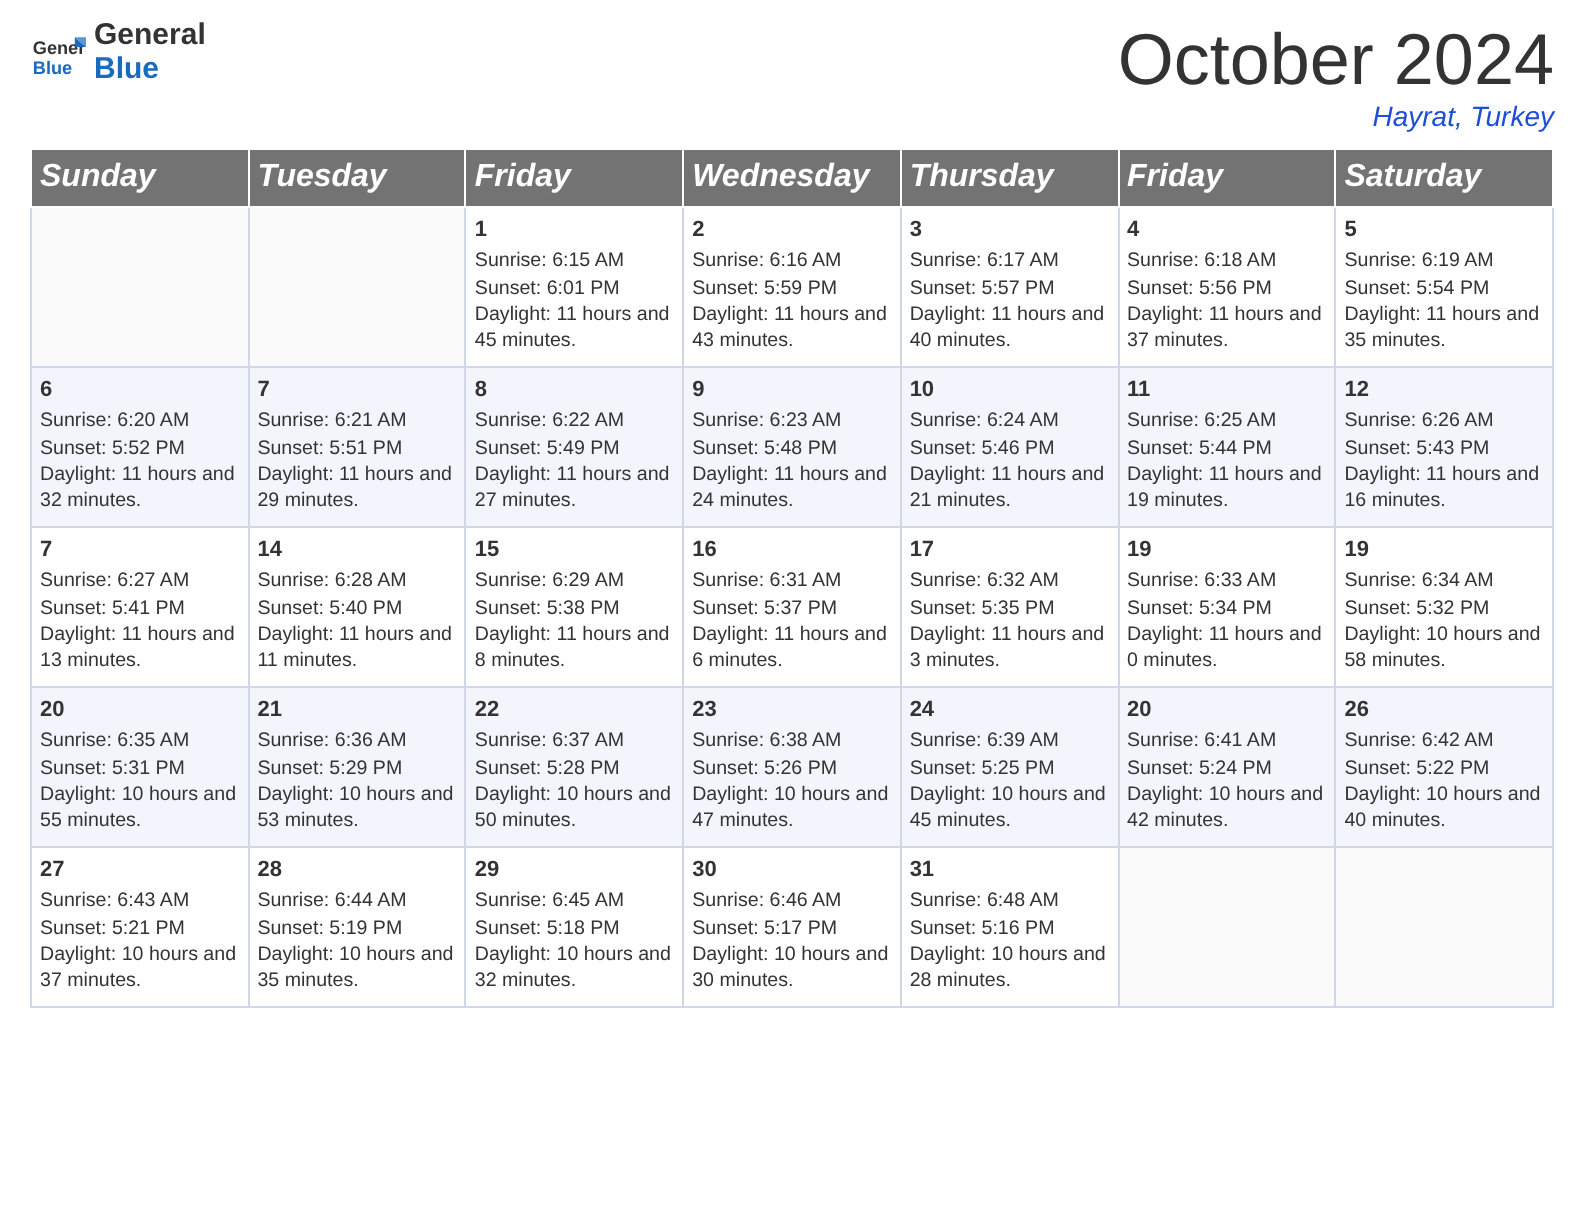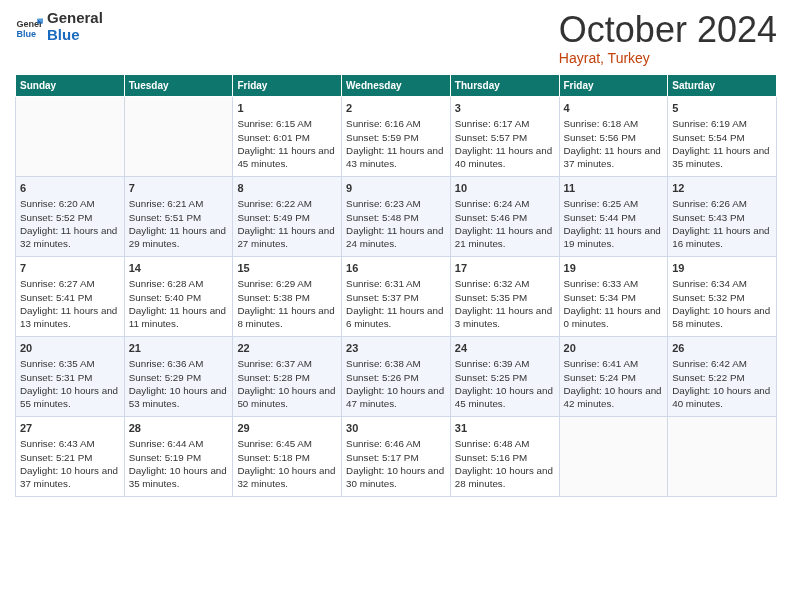--- a/index.html
+++ b/index.html
@@ -25,45 +25,48 @@
     .logo {
       display: flex;
       align-items: center;
       gap: 4px;
     }
     .logo-icon {
       width: 28px;
       height: 28px;
     }
     .title-block {
+      text-align: right;
       margin-left: 24px;
     }
     .month-title {
       font-size: 36px;
       font-weight: normal;
       color: #333;
       line-height: 1.1;
     }
     .location {
       font-size: 14px;
-      color: #c2410c;
+      color: #1d4ed8;
+      font-style: italic;
     }
     table {
       width: 100%;
       border-collapse: collapse;
       font-size: 10.5px;
     }
     thead th {
-      background: #0f766e;
+      background: #737373;
       color: #fff;
       font-weight: bold;
-      font-size: 10px;
+      font-size: 16px;
       padding: 5px 4px;
       border: 1px solid #fff;
       text-align: left;
+      font-style: italic;
     }
     tbody tr {
       background: #fff;
     }
     tbody tr:nth-child(even) {
       background: #f2f6fc;
     }
     tbody td {
       border: 1px solid #d0d8e8;
       vertical-align: top;

